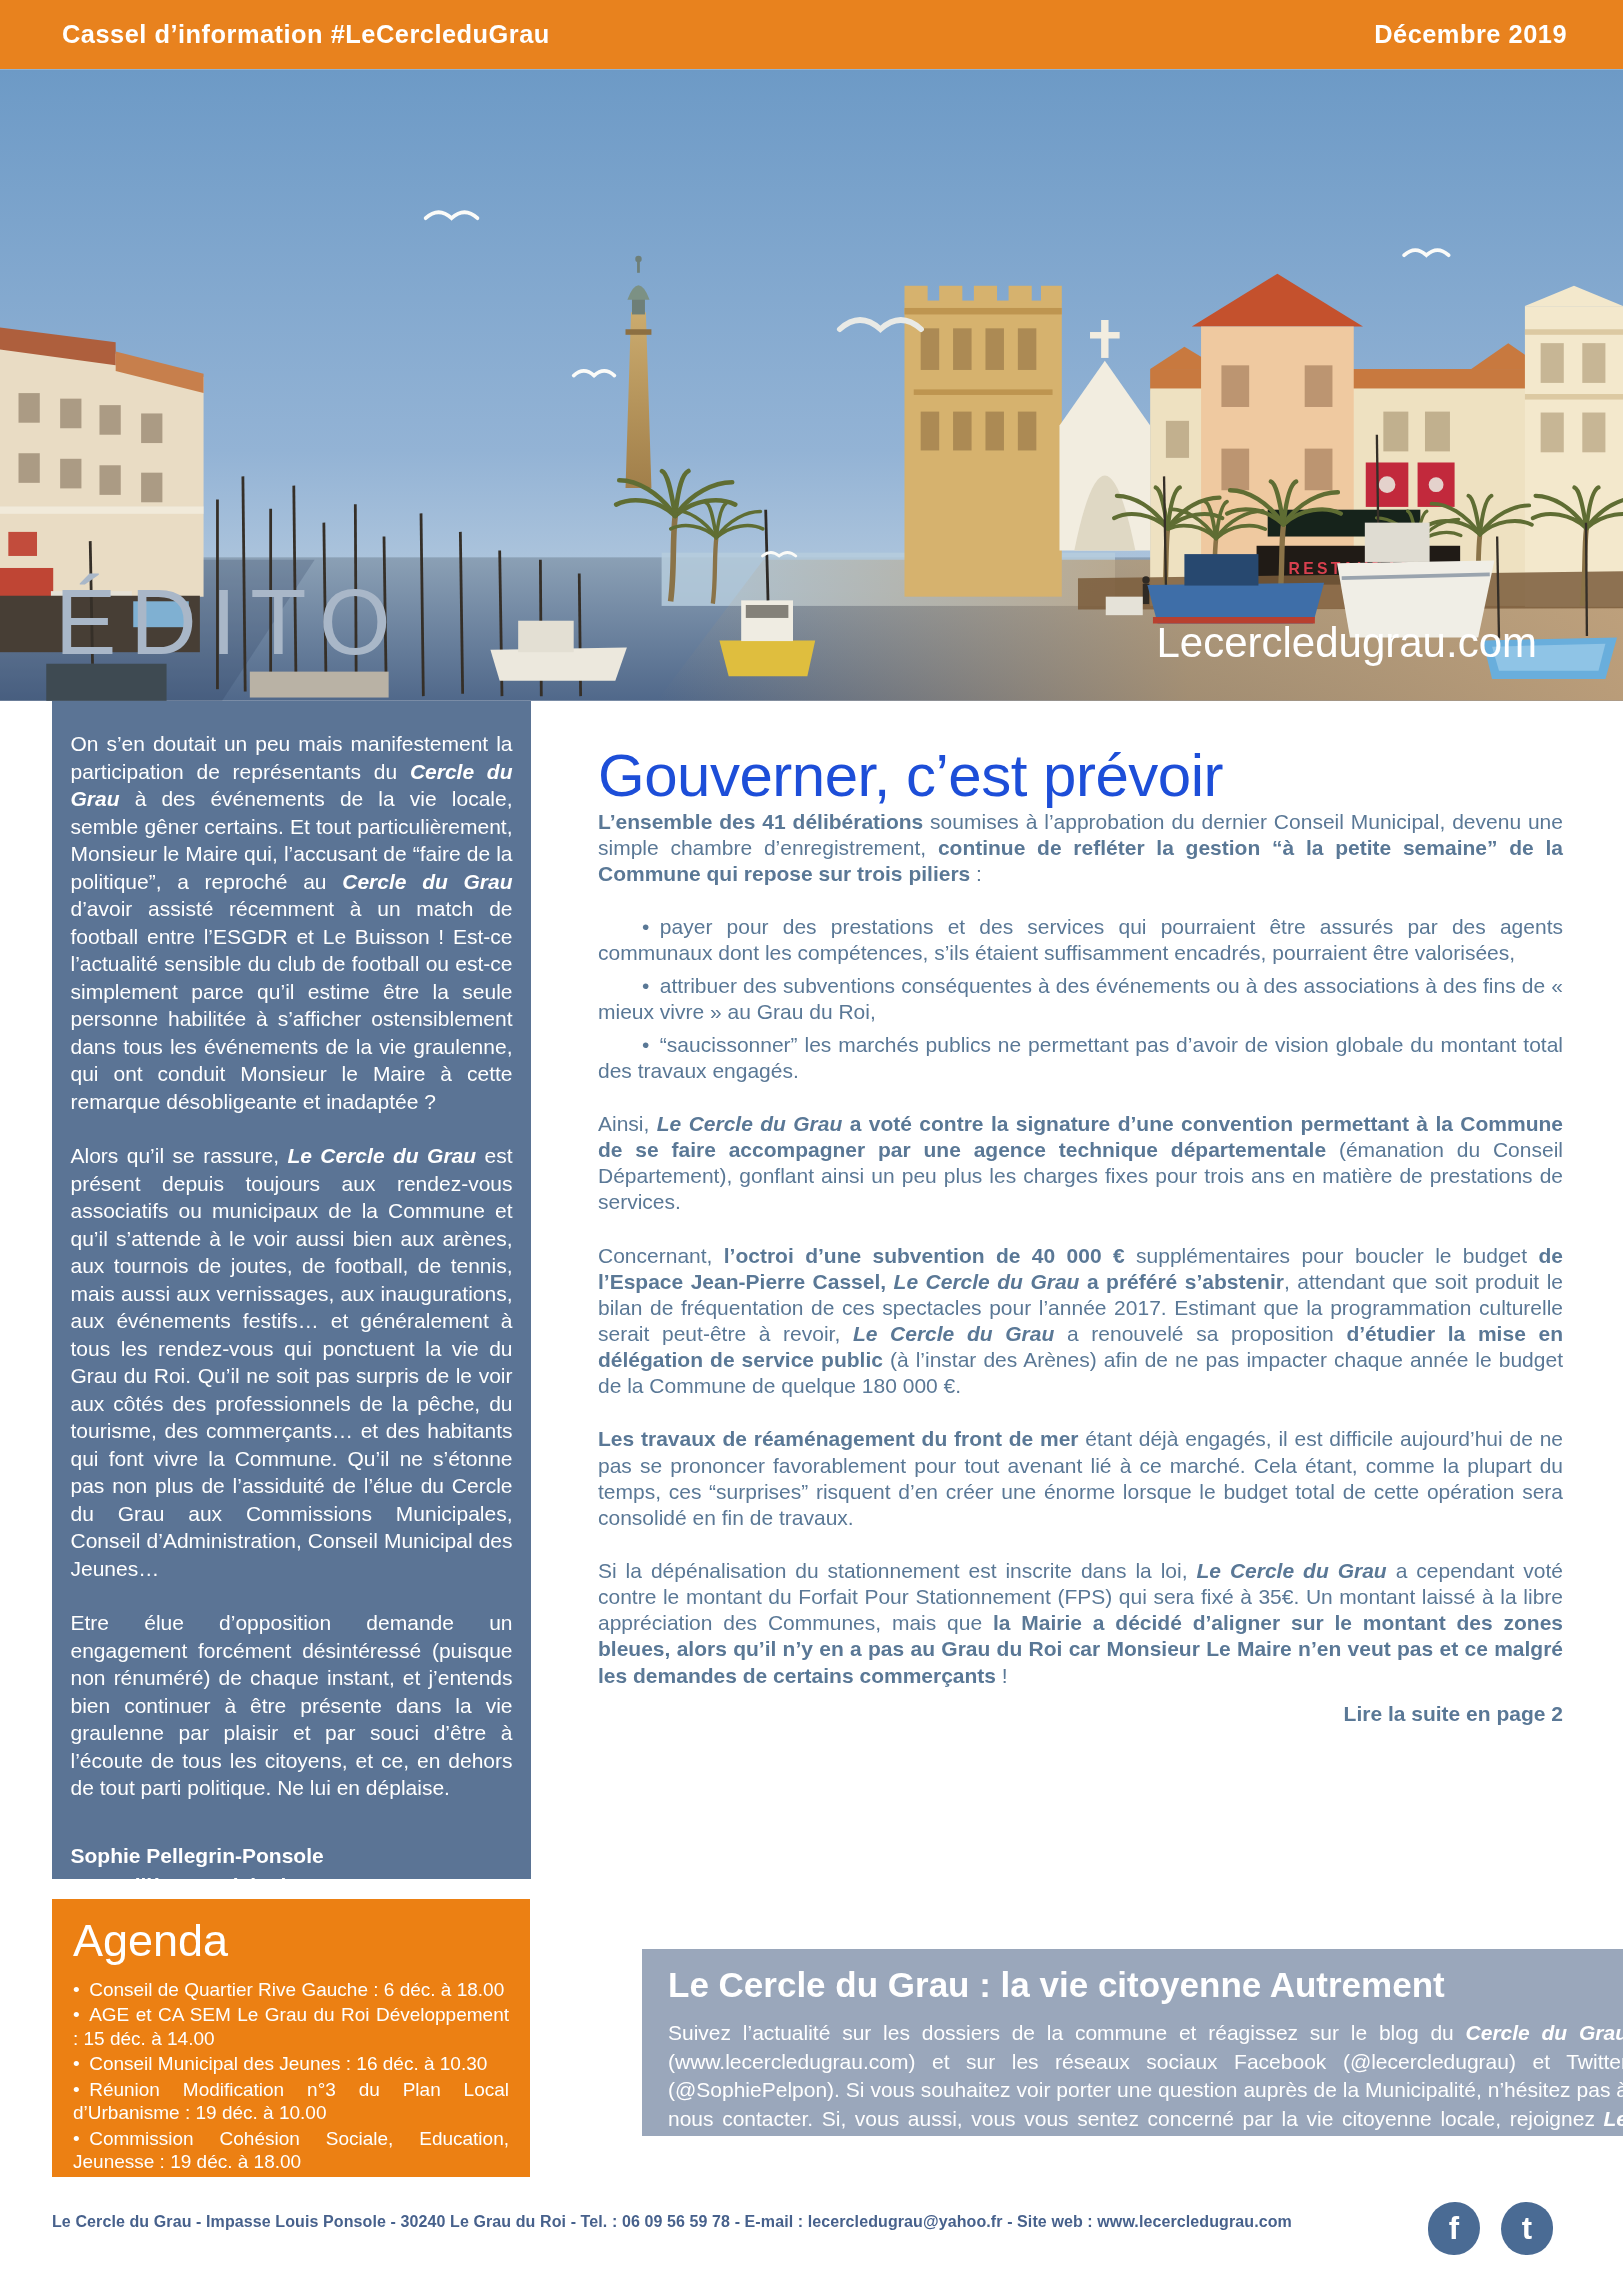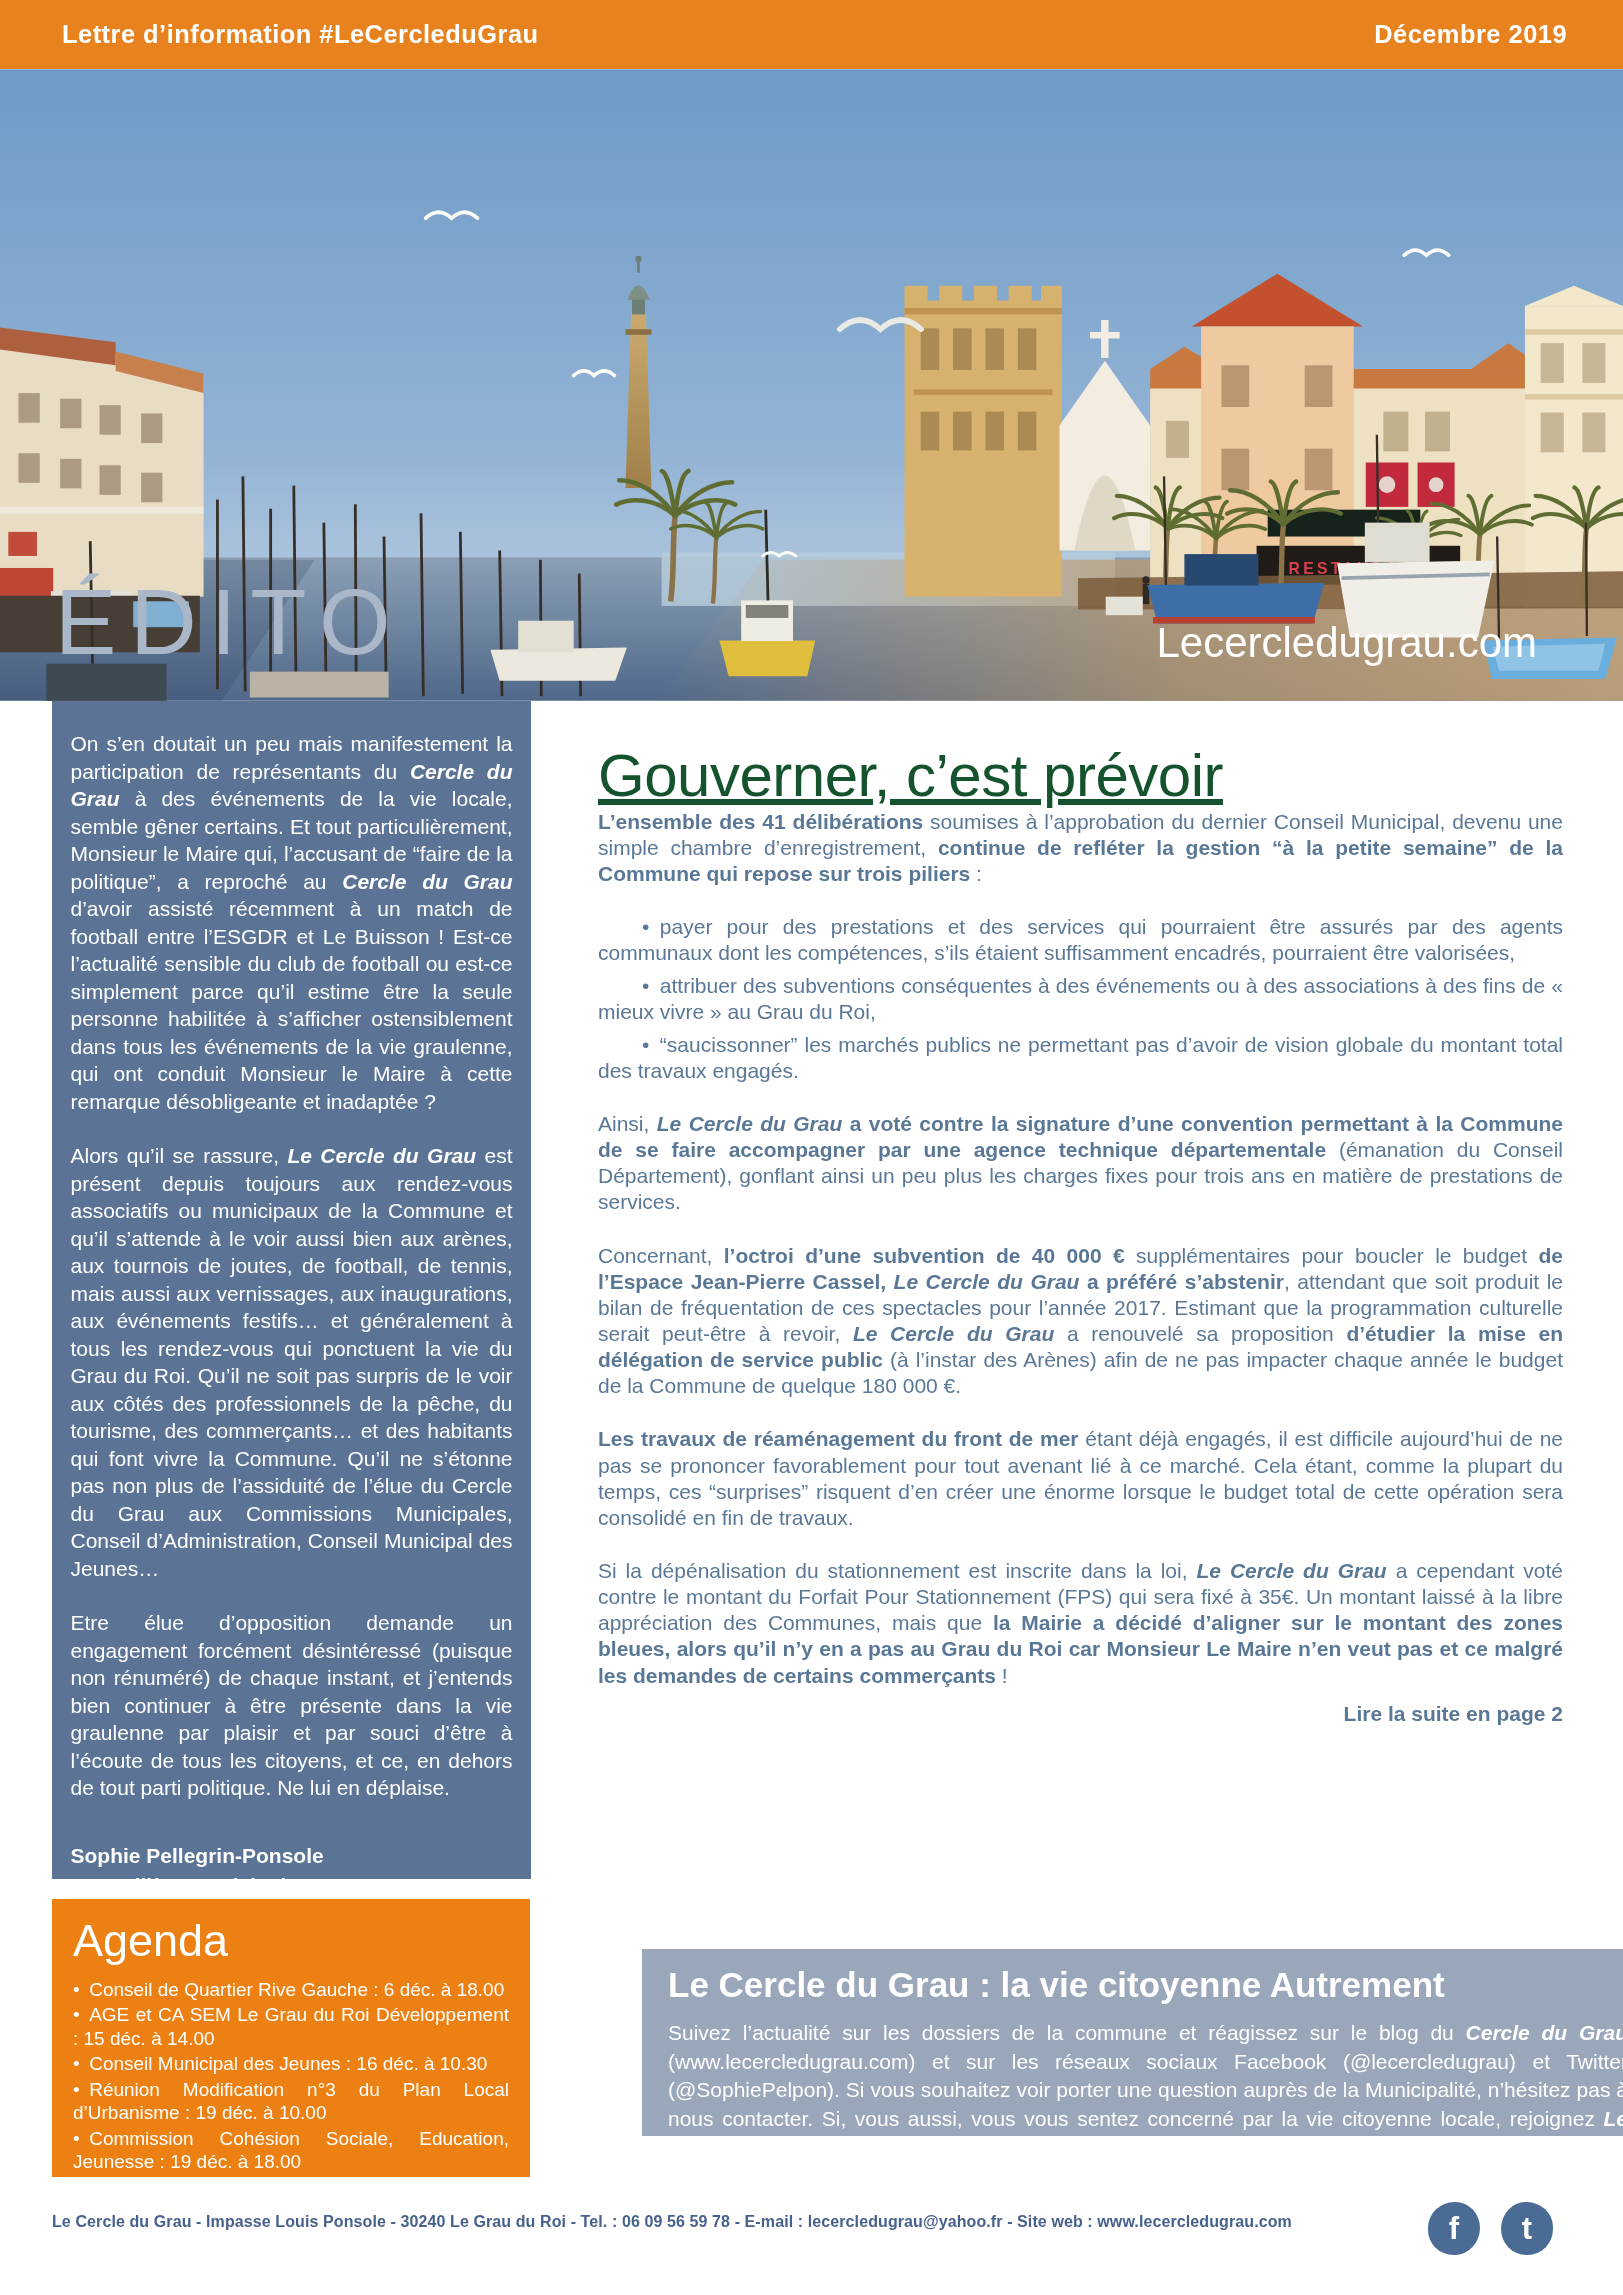--- a/index.html
+++ b/index.html
@@ -23,21 +23,21 @@
   
   .edito-box{position:absolute;left:52px;top:701px;width:479px;height:1178px;background:#5B7495;
              box-sizing:border-box;padding:29px 18.5px 0 18.5px;color:#ffffff;}
   .edito-box p{margin:0 0 27px 0;font-size:21px;line-height:1.31;text-align:justify;}
   .edito-sign{margin-top:39px;font-size:21px;line-height:1.45;font-weight:700;}
   .edito-sign div{white-space:nowrap;}
 
   
   .article{position:absolute;left:598px;top:715px;width:965px;color:#5A7896;}
   .kicker{color:#F0820E;font-size:23px;font-weight:700;letter-spacing:0.2px;}
-  .headline{margin-top:29px;font-size:60px;line-height:1.08;color:#14532d;letter-spacing:-0.5px;text-decoration:underline;}
+  .headline{margin-top:29px;font-size:60px;line-height:1.08;color:#1d4ed8;letter-spacing:-0.5px;}
   .article-body{font-size:21px;line-height:1.245;text-align:justify;}
   .article-body .p{margin:0 0 27px 0;}
   .article-body .bullet{margin:6.5px 0;text-indent:44px;}
   .article-body .bullet::before{content:"•\2002";}
   .read-more{margin-top:12px;text-align:right;font-weight:700;font-size:21px;}
 
   
   .agenda-box{position:absolute;left:52px;top:1899px;width:478px;height:278px;background:#EC8013;
               box-sizing:border-box;padding:17.6px 21px 0 21px;color:#ffffff;}
   .agenda-title{font-size:45px;font-weight:400;line-height:1.05;}
@@ -60,21 +60,21 @@
                 font-size:31px;font-weight:700;}
   .icon.fb{border-radius:52% 48% 50% 50%/50% 50% 52% 48%;}
   .icon.tw{border-radius:48% 52% 50% 50%/52% 48% 50% 50%;}
 </style>
 </head>
 <body>
 
 <div class="page">
 
   <div class="topbar">
-    <span class="tb-left">Lettre d’information #LeCercleduGrau</span>
+    <span class="tb-left">Cassel d’information #LeCercleduGrau</span>
     <span class="tb-right">Décembre 2019</span>
   </div>
 
   <div class="photo">
     <svg width="1623" height="632" viewBox="0 0 3508 1365" xmlns="http://www.w3.org/2000/svg">
       <defs>
         <linearGradient id="sky" x1="0" y1="0" x2="0" y2="1">
           <stop offset="0" stop-color="#6D9AC6"></stop>
             <stop offset="0.75" stop-color="#93B3D5"></stop>
           <stop offset="1" stop-color="#AFC6DD"></stop>

